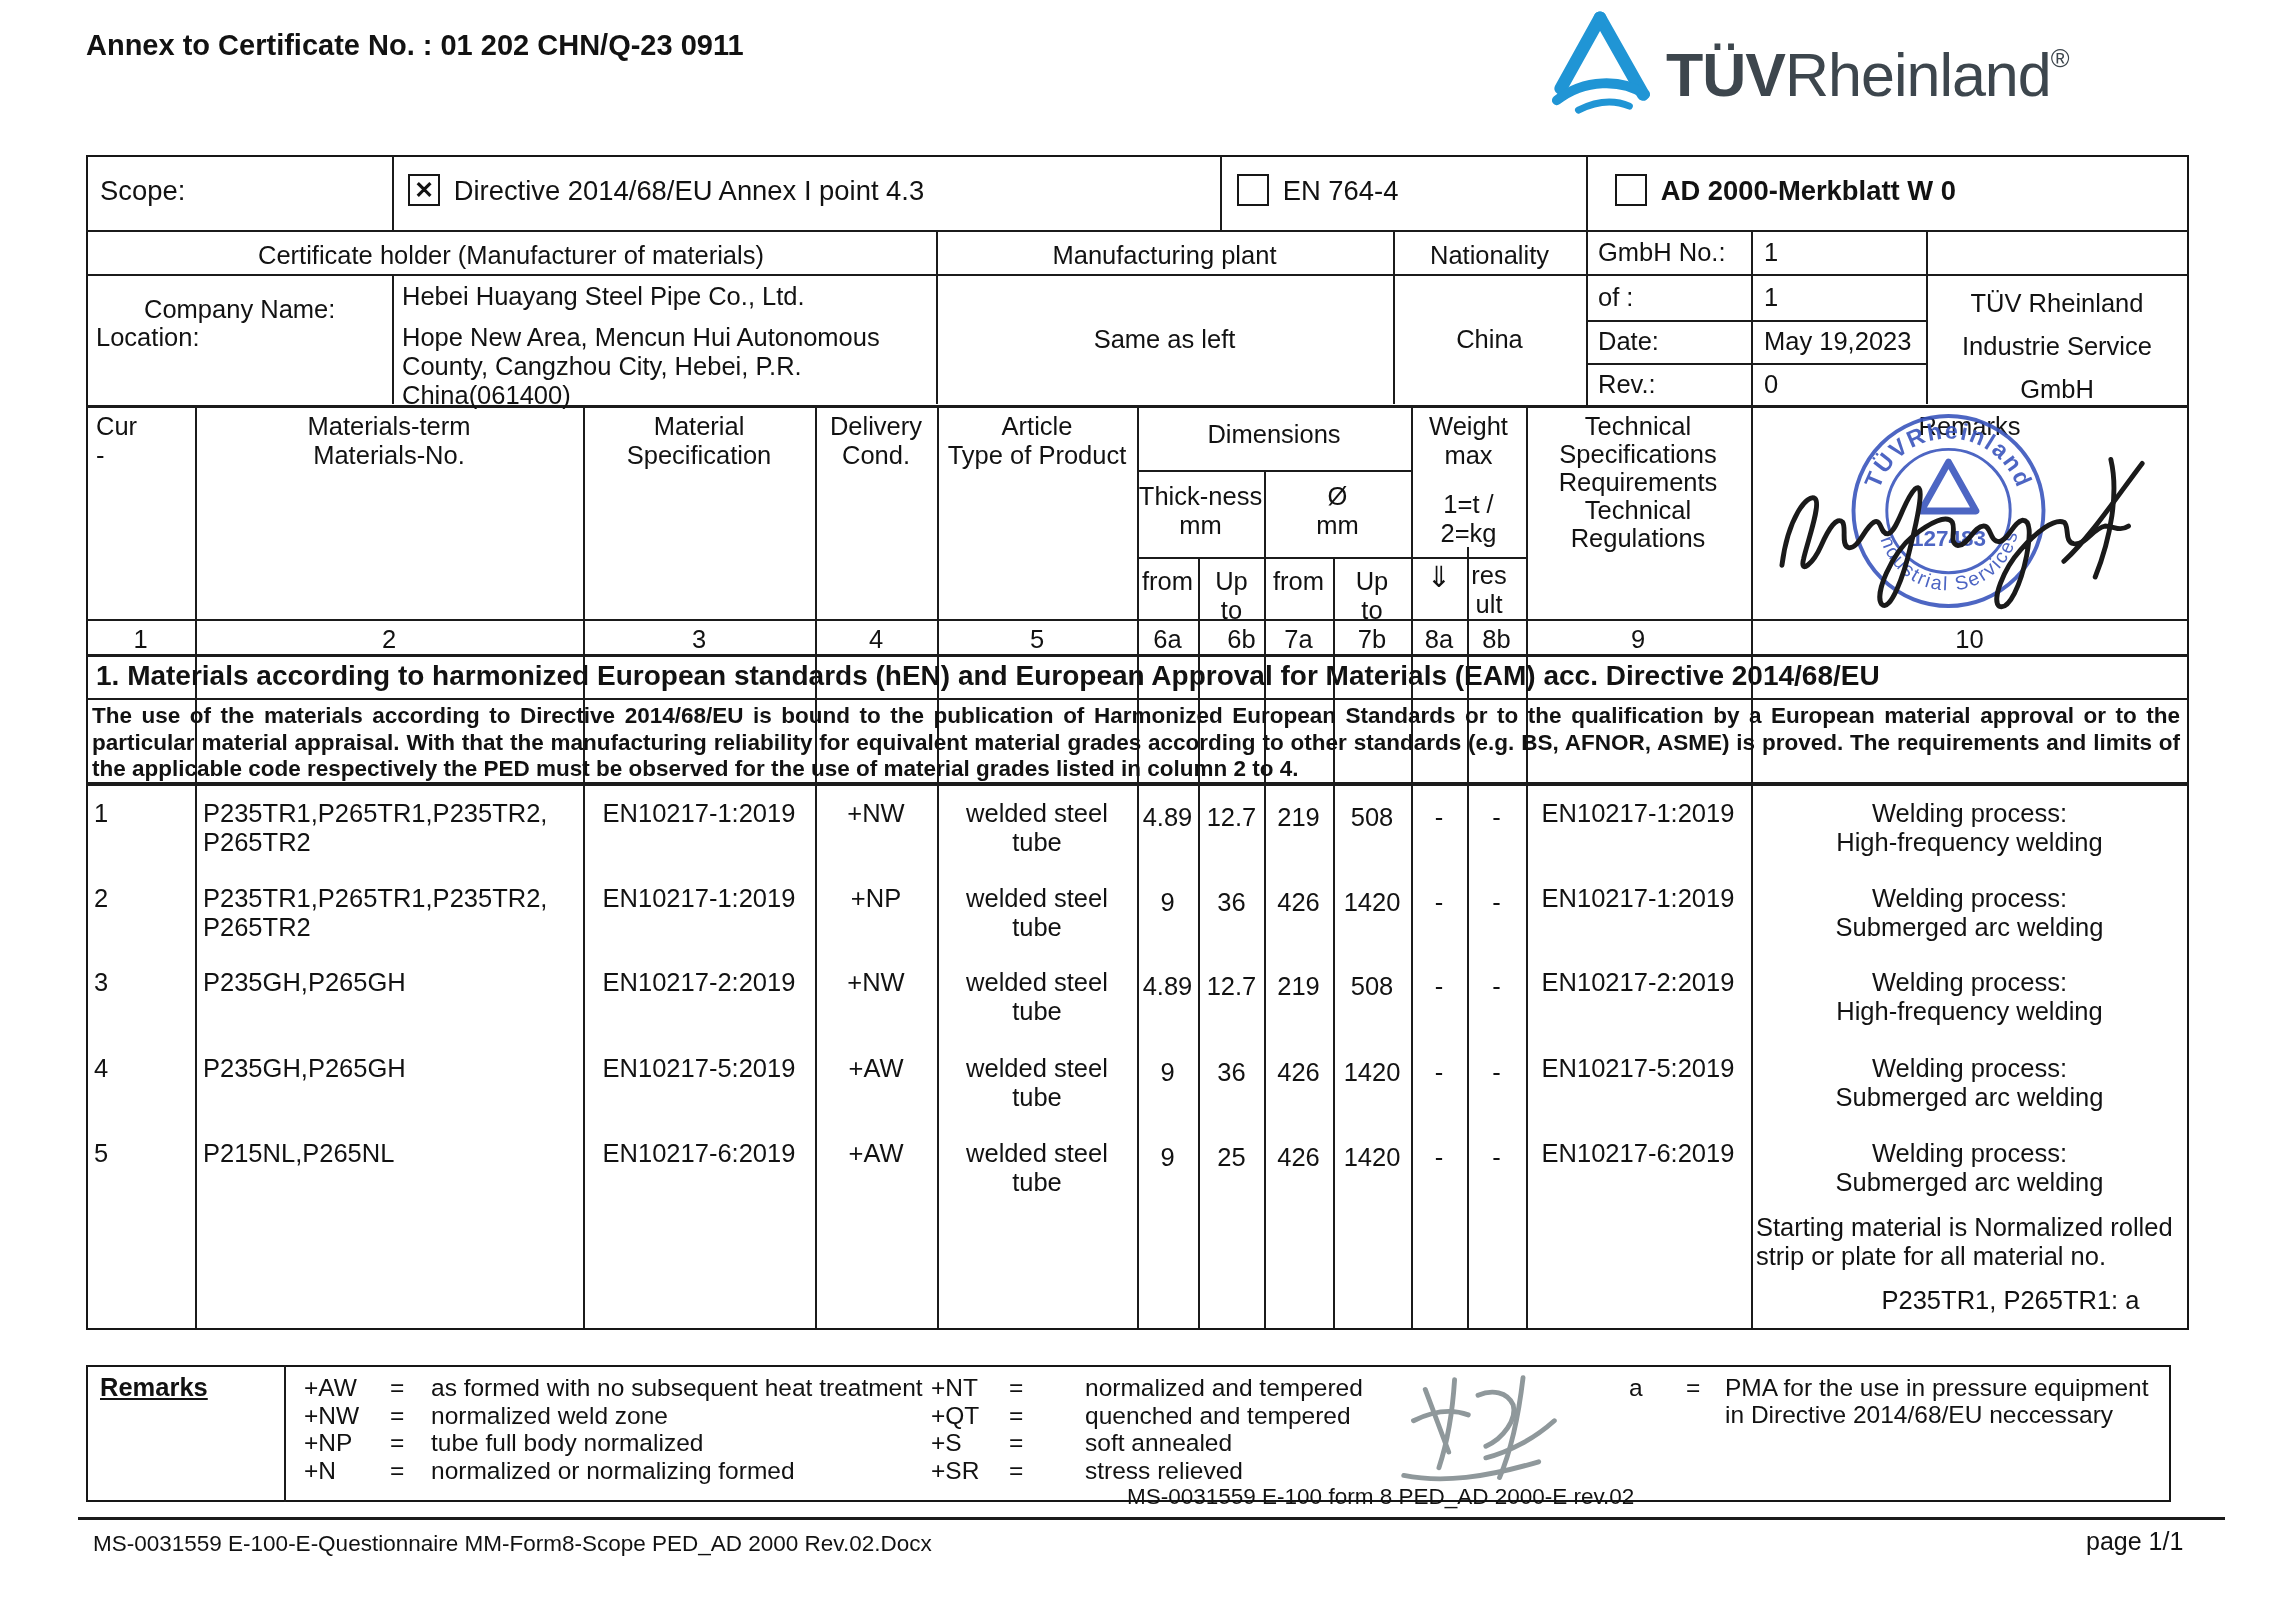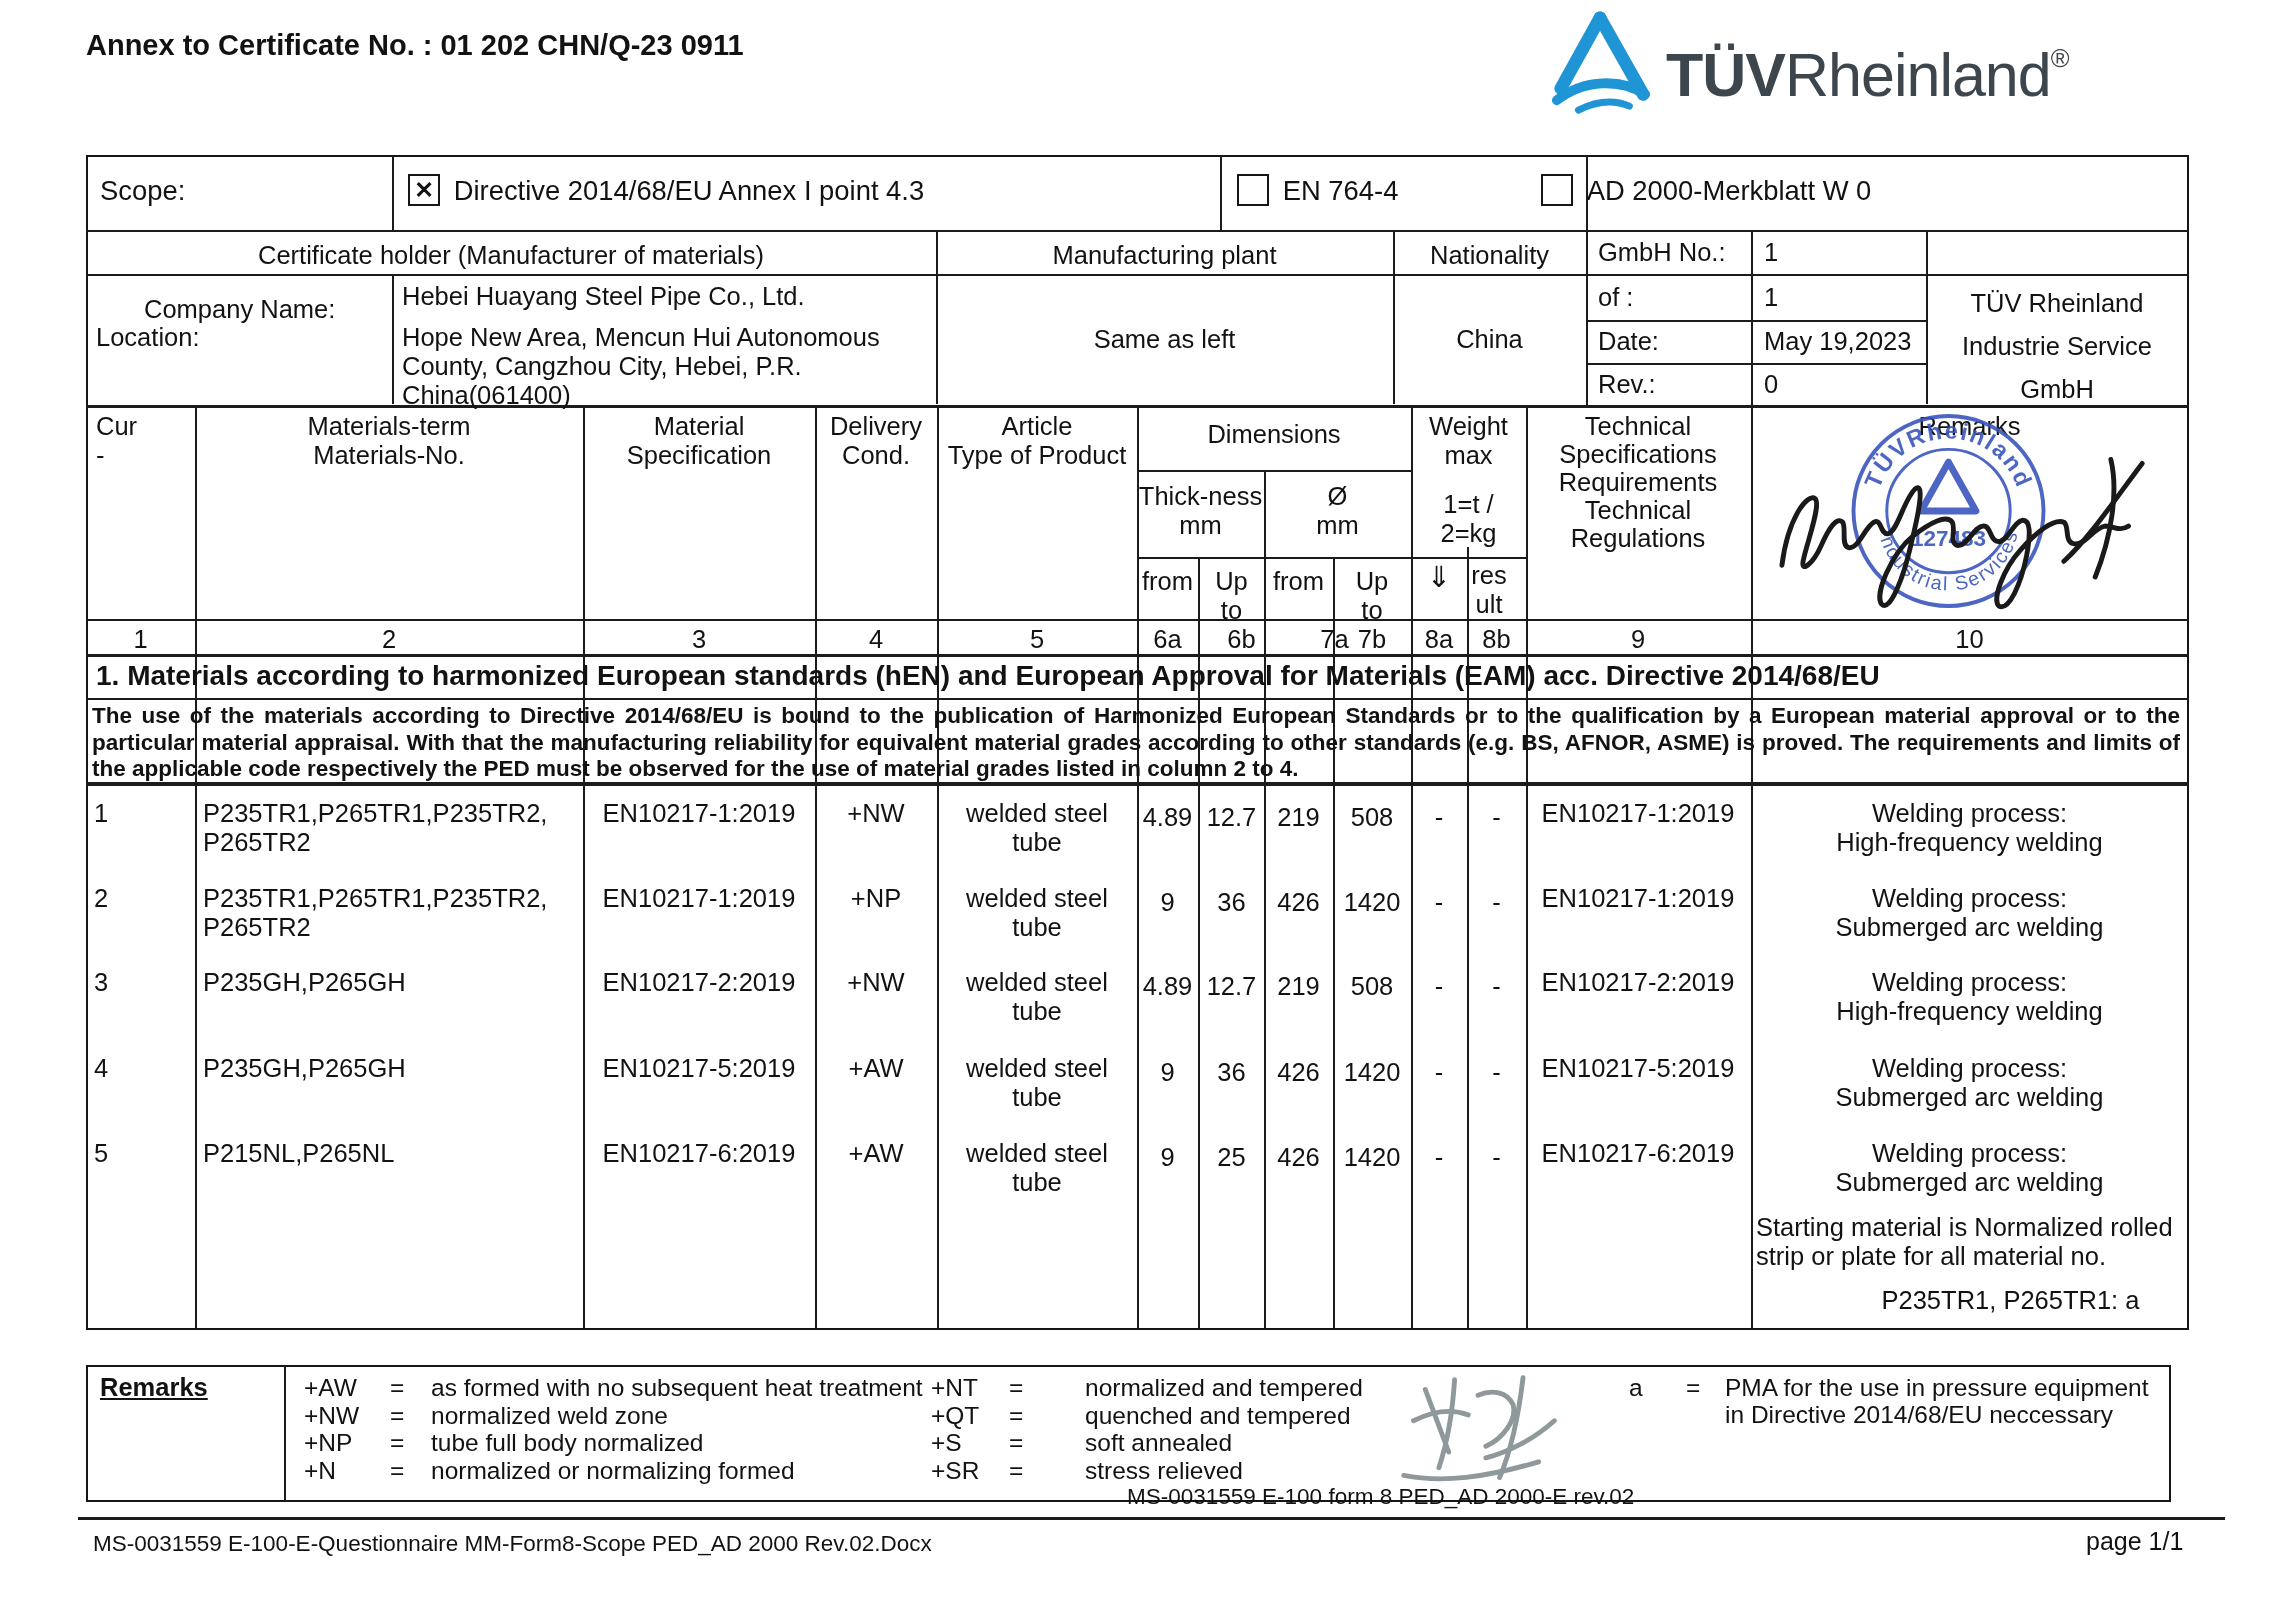--- a/index.html
+++ b/index.html
@@ -76,21 +76,21 @@
 
   <div class="t" style="left:100px;top:176px;font-size:27.4px;">Scope:</div>
   <div class="opt" style="left:408px;top:174px;">
     <span class="cb">✕</span>
     <span>Directive 2014/68/EU Annex I point 4.3</span>
   </div>
   <div class="opt" style="left:1237px;top:174px;">
     <span class="cb"></span>
     <span>EN 764-4</span>
   </div>
-  <div class="opt" style="left:1541px;top:174px;">
+  <div class="opt" style="left:1615px;top:174px;font-weight:bold;">
     <span class="cb"></span>
     <span>AD 2000-Merkblatt W 0</span>
   </div>
 
   <div class="t c" style="left:86px;top:241px;width:850px;">Certificate holder (Manufacturer of materials)</div>
   <div class="t c" style="left:936px;top:241px;width:457px;">Manufacturing plant</div>
   <div class="t c" style="left:1393px;top:241px;width:193px;">Nationality</div>
 
   <div class="t" style="left:96px;top:295px;margin-left:48px;">Company Name:</div>
   <div class="t" style="left:402px;top:282px;">Hebei Huayang Steel Pipe Co., Ltd.</div>
@@ -178,21 +178,21 @@
     </svg>
   </div>
 
   <div class="t c" style="left:86px;top:625px;width:109px;">1</div>
   <div class="t c" style="left:195px;top:625px;width:388px;">2</div>
   <div class="t c" style="left:583px;top:625px;width:232px;">3</div>
   <div class="t c" style="left:815px;top:625px;width:122px;">4</div>
   <div class="t c" style="left:937px;top:625px;width:200px;">5</div>
   <div class="t c" style="left:1137px;top:625px;width:61px;">6a</div>
   <div class="t c" style="left:1198px;top:625px;width:87px;">6b</div>
-  <div class="t c" style="left:1264px;top:625px;width:69px;padding-left:36px;">7a</div>
+  <div class="t c" style="left:1264px;top:625px;width:69px;">7a</div>
   <div class="t c" style="left:1333px;top:625px;width:78px;">7b</div>
   <div class="t c" style="left:1411px;top:625px;width:56px;">8a</div>
   <div class="t c" style="left:1467px;top:625px;width:59px;">8b</div>
   <div class="t c" style="left:1526px;top:625px;width:224px;">9</div>
   <div class="t c" style="left:1751px;top:625px;width:437px;">10</div>
 
   <div class="t b" style="left:96px;top:661px;font-size:28px;">1. Materials according to harmonized European standards (hEN) and European Approval for Materials (EAM) acc. Directive 2014/68/EU</div>
   <div class="t b" style="left:92px;top:703px;width:2088px;font-size:22.5px;line-height:26.5px;text-align:justify;">The use of the materials according to Directive 2014/68/EU is bound to the publication of Harmonized European Standards or to the qualification by a European material approval or to the particular material appraisal. With that the manufacturing reliability for equivalent material grades according to other standards (e.g. BS, AFNOR, ASME) is proved. The requirements and limits of the applicable code respectively the PED must be observed for the use of material grades listed in column 2 to 4.</div>
 
   <div class="t" style="left:94px;top:799px;">1</div>

